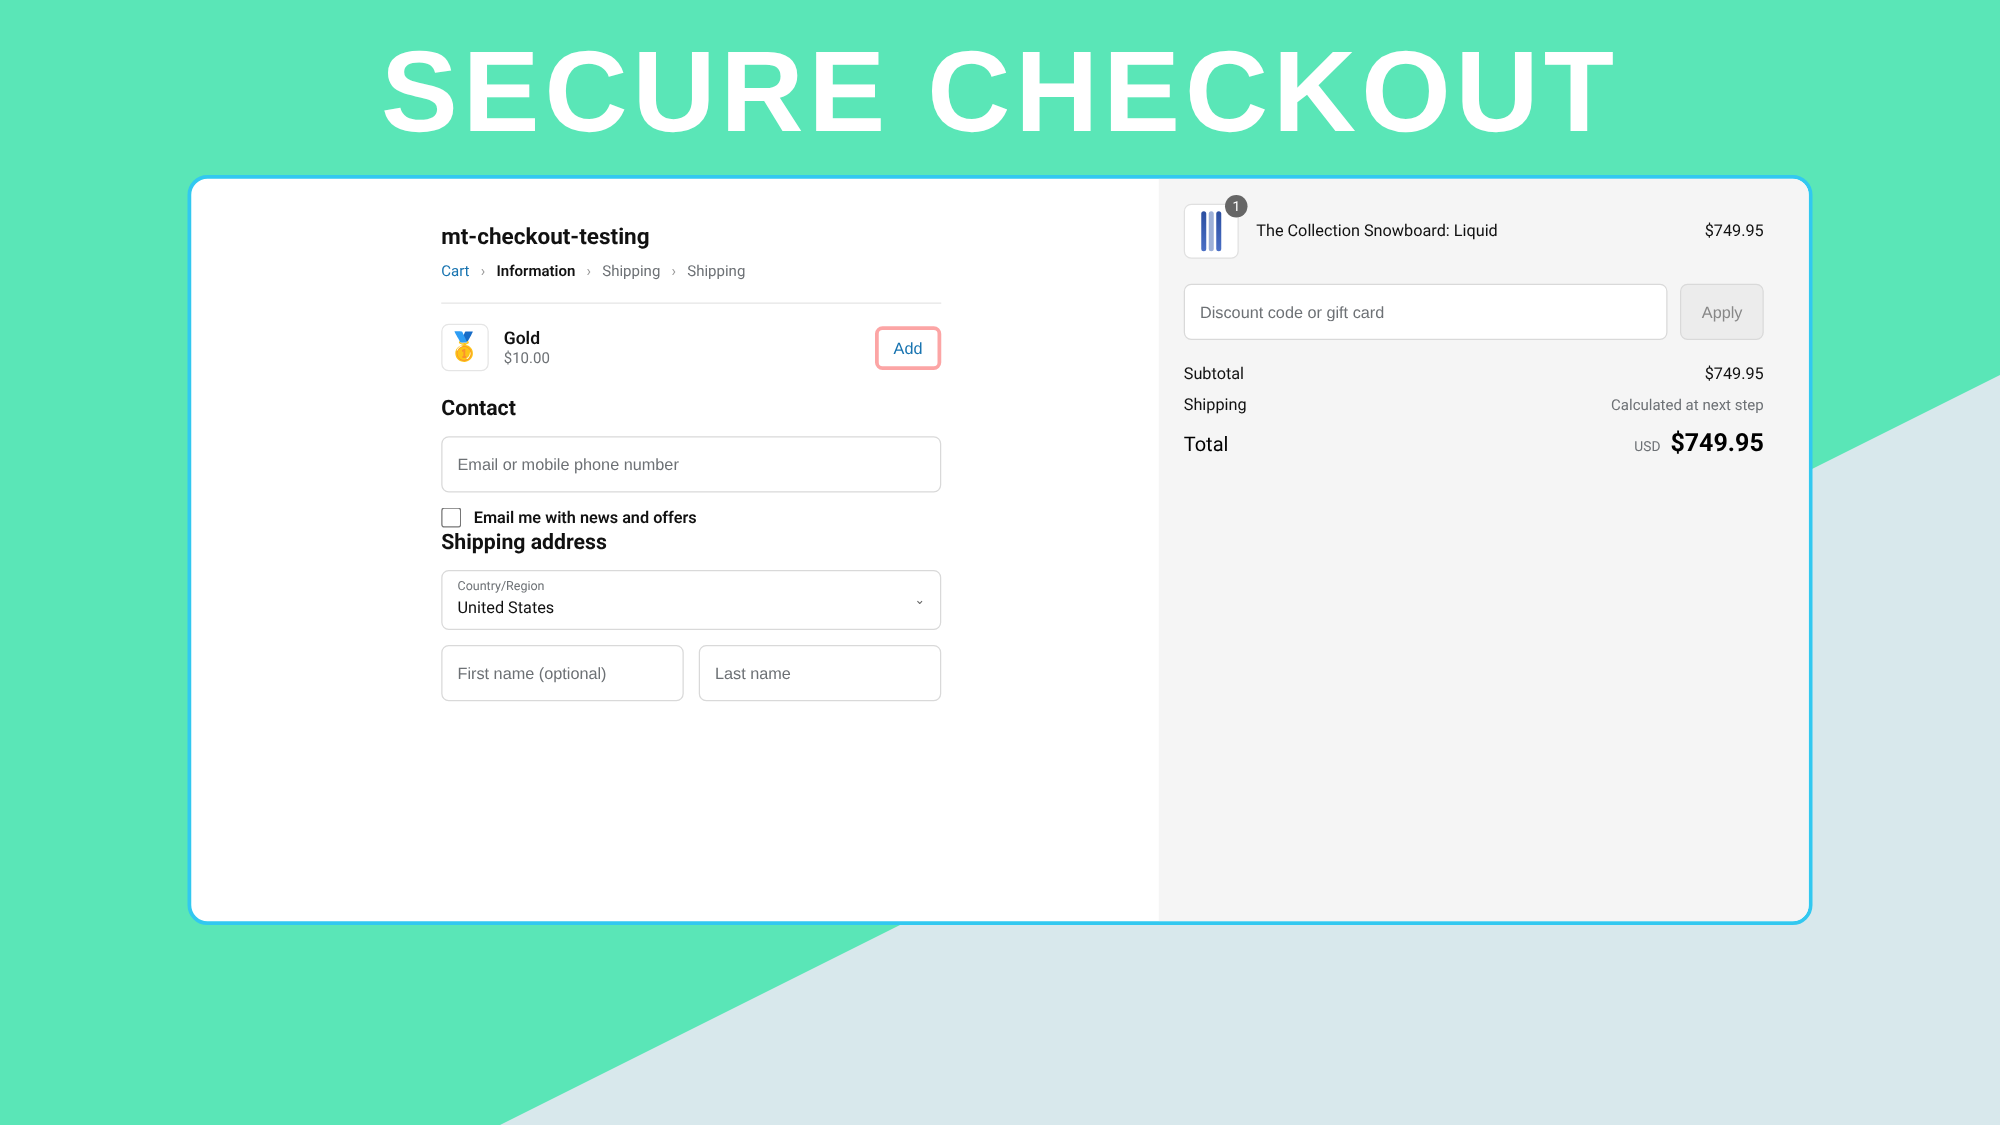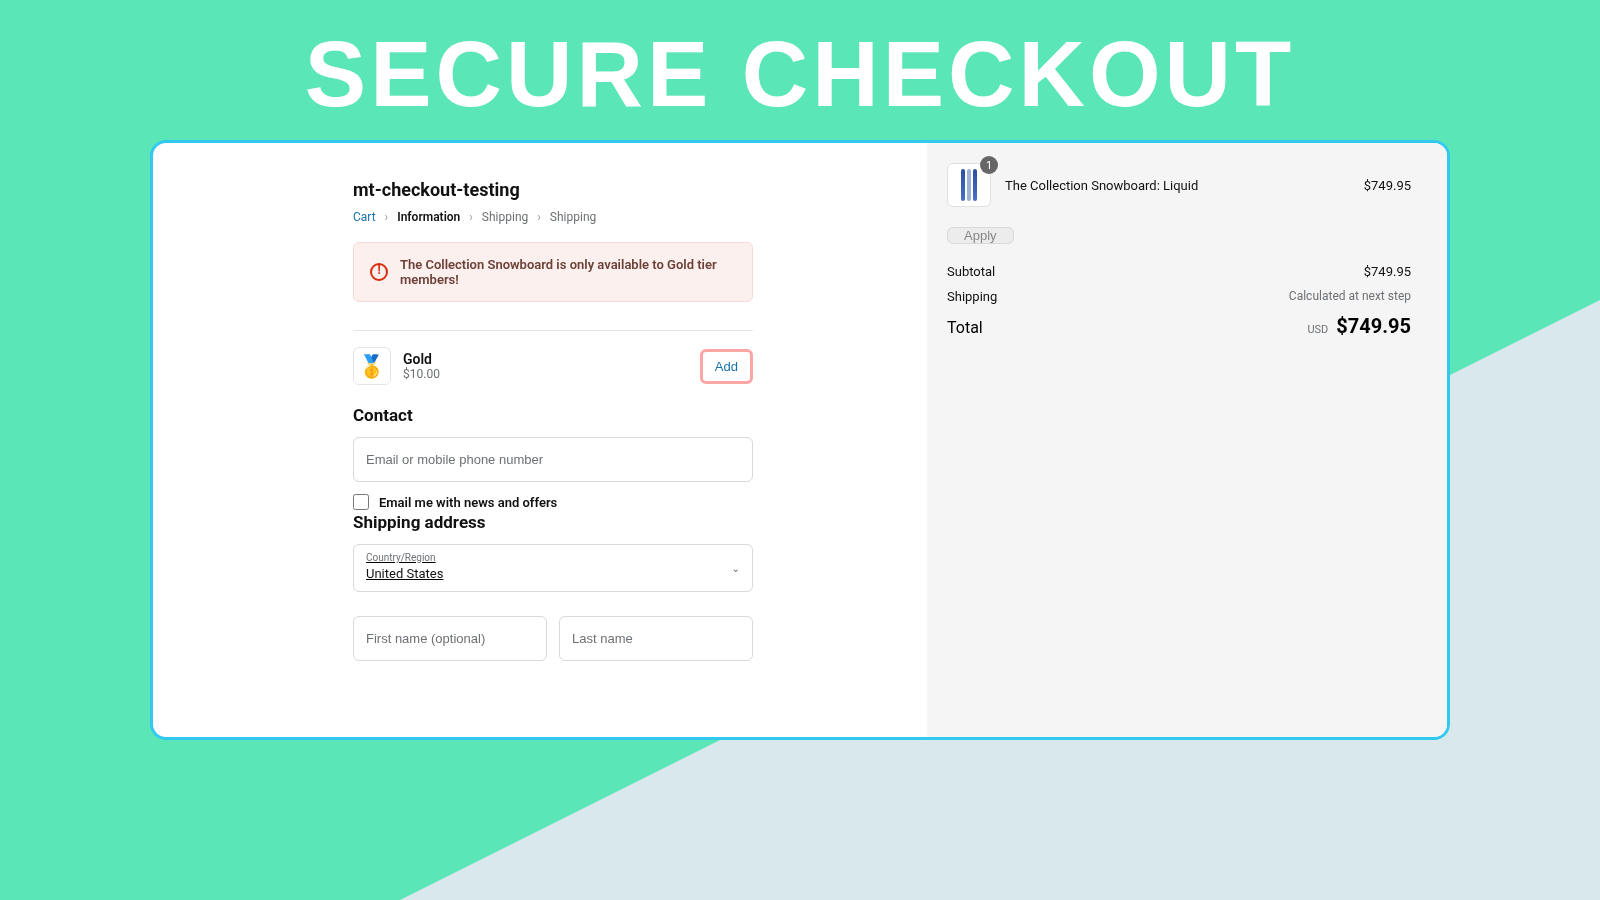--- a/index.html
+++ b/index.html
@@ -115,21 +115,21 @@
   background: #fff; outline: none;
 }
 .field::placeholder { color: #6d7175; }
 .checkbox-row {
   display: flex; align-items: center; gap: 10px; margin-bottom: 2px;
 }
 .checkbox-row input { width: 16px; height: 16px; border: 1px solid #ccc; }
 .checkbox-row label { font-size: 13px; font-weight: 600; color: #111; }
 .select-field {
   width: 100%; border: 1px solid #d9d9d9; border-radius: 6px;
-  padding: 7px 12px 9px 12px; margin-bottom: 24px; position: relative; text-decoration: underline;
+  padding: 7px 12px 9px 12px; margin-bottom: 12px; position: relative;
 }
 .select-label { font-size: 10px; color: #6d7175; display: block; }
 .select-value { font-size: 13px; color: #111; }
 .select-caret {
   position: absolute; right: 12px; top: 50%; transform: translateY(-50%);
   font-size: 10px; color: #666;
 }
 .row2 { display: flex; gap: 12px; }
 .row2 > * { flex: 1; }
 
@@ -186,24 +186,20 @@
       <div class="breadcrumb">
         <span class="link">Cart</span>
         <span class="sep">›</span>
         <span class="current">Information</span>
         <span class="sep">›</span>
         <span>Shipping</span>
         <span class="sep">›</span>
         <span>Shipping</span>
       </div>
 
-      <div class="alert">
-        <div class="alert-icon"></div>
-        <div class="alert-text">The Collection Snowboard is only available to Gold tier members!</div>
-      </div>
 
       <div class="divider"></div>
 
 
       <div class="membership-card">
         <div class="membership-left">
           <div class="medal">
               <span>🥇</span>
             </div>
           <div>
@@ -250,20 +246,21 @@
             <span></span>
             <span></span>
           </div>
         <div class="qty-badge">1</div>
       </div>
       <div class="cart-name">The Collection Snowboard: Liquid</div>
       <div class="cart-price">$749.95</div>
     </div>
 
     <div class="discount-row">
+      <input class="field" placeholder="Discount code or gift card" style="">
       <button class="apply-btn">Apply</button>
     </div>
 
     <div class="subrow">
       <span>Subtotal</span>
       <span>$749.95</span>
     </div>
     <div class="subrow">
       <span>Shipping</span>
       <span class="muted">Calculated at next step</span>

